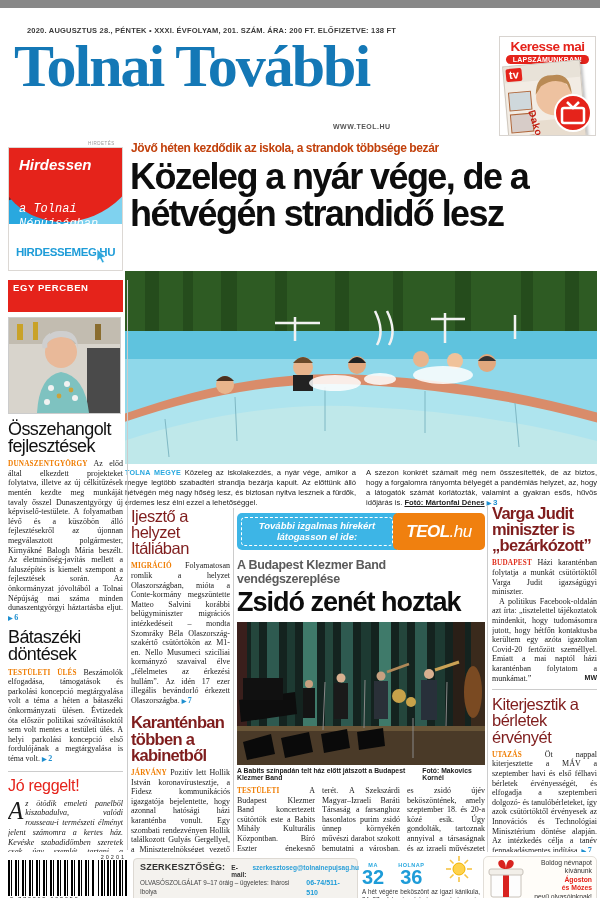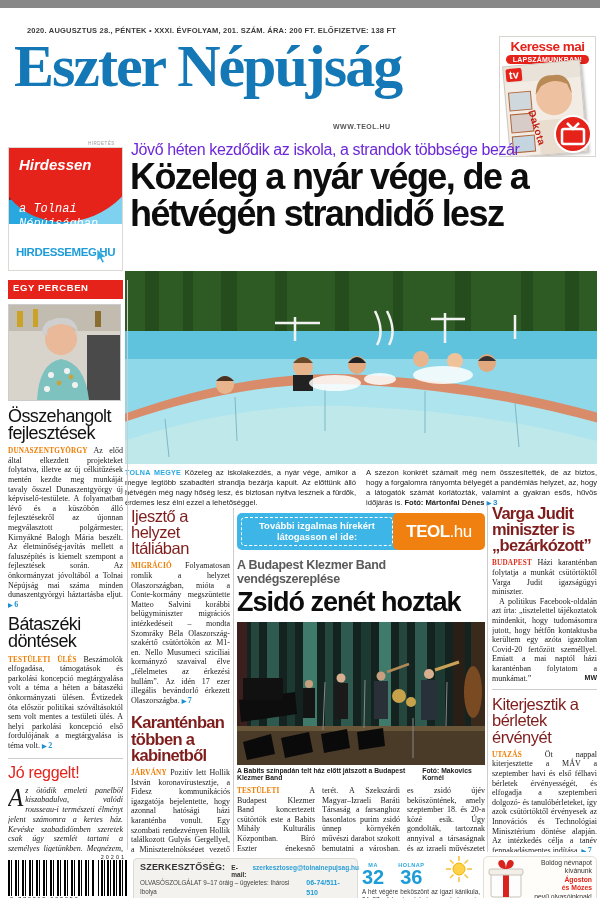--- a/index.html
+++ b/index.html
@@ -10,21 +10,21 @@
     font-family:"Liberation Sans", sans-serif; color:#1a1a1a;
   }
   .abs { position:absolute; }
 
   
   #dateline { left:27px; top:18px; width:470px; font-size:7.5px; font-weight:bold; color:#3a3a3a; letter-spacing:.2px; }
   #masthead { left:14px; top:28px; width:485px; font-family:"Liberation Serif", serif; font-weight:bold;
               font-size:60px; line-height:1; color:#1478b6; letter-spacing:-2px; white-space:nowrap; }
   #website  { left:333px; top:115px; font-size:7px; font-weight:bold; color:#555; letter-spacing:.5px; }
 
-  #promo { left:499px; top:28px; width:97px; height:121px; background:#fff; border:1px solid #d8d4d0; overflow:hidden; }
+  #promo { left:499px; top:28px; width:97px; height:100px; background:#fff; border:1px solid #d8d4d0; overflow:hidden; }
   .promo-l1 { color:#e5231b; font-weight:bold; font-size:13.5px; letter-spacing:-.5px; text-align:center; margin-top:2px; }
   .promo-l2 { background:#e5231b; color:#fff; font-weight:bold; font-size:7px; text-align:center;
               border-radius:5px; margin:1px 6px 2px; padding:1px 0; letter-spacing:.2px; }
   .mag { position:absolute; left:6px; top:26px; width:78px; height:92px; background:#f2ece4; border:1px solid #cfc8bf;
          transform:rotate(-5deg); overflow:hidden; box-shadow:2px 2px 3px rgba(0,0,0,.25); }
   .mag-tv { position:absolute; left:2px; top:2px; background:#e5231b; color:#fff; font-weight:bold; font-size:11px;
             padding:0 3px 1px; border-radius:2px; }
   .mag-title { position:absolute; left:30px; top:44px; color:#c42015; font-weight:bold; font-size:10px; transform:rotate(78deg); transform-origin:left top; letter-spacing:.5px; }
   .tv-circle { position:absolute; right:3px; bottom:3px; width:38px; height:38px; border-radius:50%; background:#e5231b; border:2px solid #fff; }
 
@@ -35,35 +35,35 @@
              border-radius:0 0 55% 45% / 0 0 90% 70%; z-index:2; }
   .ad-cyan1 { position:absolute; left:-20px; top:48px; width:90px; height:50px; background:#29a8df; border-radius:50%; z-index:1; }
   .ad-cyan2 { position:absolute; right:-26px; top:30px; width:80px; height:70px; background:#7fd2ef; border-radius:50%; z-index:1; }
   .ad-white { position:absolute; left:0; bottom:0; width:115px; height:46px; background:#fff; z-index:3; }
   .ad-title { position:relative; z-index:4; color:#fff; font-weight:bold; font-style:italic; font-size:15px; padding:8px 0 0 10px; }
   .ad-sub   { position:relative; z-index:4; color:#fff; font-style:italic; font-size:12px; line-height:1.25; padding:3px 14px 0 10px;font-family:Liberation Mono, monospace; }
   .ad-url { position:absolute; z-index:5; left:0; right:0; bottom:12px; text-align:center; color:#1e9cd8; font-weight:bold; font-size:11.5px; letter-spacing:-.4px; }
   .cursor-ic { position:absolute; z-index:6; right:14px; bottom:3px; }
 
   
-  #kicker { left:131px; top:133px; width:466px; font-size:16px; font-weight:normal; color:#6d28d9; letter-spacing:-.4px; }
+  #kicker { left:131px; top:133px; width:466px; font-size:12px; font-weight:bold; color:#c2410c; letter-spacing:-.4px; }
   #headline { left:130px; top:151px; width:470px; font-size:36px; font-weight:800; color:#0d0d0d;
               letter-spacing:-1.6px; line-height:1.02; }
   #main-photo { left:125px; top:263px; width:472px; height:193px; overflow:hidden; }
   #lead-caption { left:125px; top:460px; width:472px; display:flex; gap:10px; font-size:7.6px; line-height:1.3; color:#222; }
   .cap-col { width:231px; text-align:justify; }
   .lbl { font-weight:bold; font-size:7.2px; letter-spacing:.2px; }
   .lbl-cyan { color:#29a8df; } .lbl-or { color:#ef7c00; } .lbl-red { color:#e0301e; }
-  .credit { font-weight:bold; }
+  .credit { font-weight:bold;text-decoration:underline; }
   .pref { color:#1e8fd0; font-weight:bold; font-size:8px; white-space:nowrap; }
   .pref::before { content:"▶ "; font-size:6px; }
 
   
   #rail { left:8px; top:272px; width:115px; height:572px; overflow:hidden; }
-  .rail-label { background:#e5231b; color:#fff; font-weight:bold; font-size:9.5px; letter-spacing:.6px; padding:2px 0 6px 5px; }
+  .rail-label { background:#e5231b; color:#fff; font-weight:bold; font-size:9.5px; letter-spacing:.6px; padding:2px 0 19px 5px; }
   #rail-photo { margin-top:5px; width:113px; height:97px; border:1px solid #ccc; }
   .rail-h { font-size:18px; line-height:.95; letter-spacing:-.6px; color:#111; margin:7px 0 4px; }
   .body-txt { font-family:"Liberation Serif", serif; font-size:8px; line-height:1.2; text-align:justify; color:#1a1a1a; }
   .rail-hr { border:0; border-top:1px solid #ccc; margin:7px 0 5px; }
   .good-morning { color:#e5231b; font-size:16px; letter-spacing:-.3px; margin:2px 0 4px; }
   .gm-txt { font-family:"Liberation Serif", serif; font-style:italic; font-size:8px; line-height:1.22; text-align:justify; }
   .dropcap { float:left; font-size:25px; line-height:.85; padding:1px 2px 0 0; font-style:italic; font-family:"Liberation Serif", serif; }
   .sig { float:right; font-weight:bold; font-size:7px; font-family:"Liberation Sans", sans-serif; font-style:normal; }
 
   
@@ -79,21 +79,21 @@
   .vrule { width:1px; background:#ccc; }
   #vr1 { left:127px; top:272px; height:570px; }
   #vr2 { left:233px; top:500px; height:344px; }
   #vr3 { left:487px; top:497px; height:347px; }
 
   #col-italy { left:131px; top:500px; width:99px; height:344px; overflow:hidden; }
   .mid-h { font-size:16.5px; line-height:.98; letter-spacing:-.5px; color:#7f1d1d; margin-bottom:5px; }
   .mid-h.bold { font-weight:bold; letter-spacing:-.7px; }
 
   #center { left:237px; top:505px; width:248px; height:340px; overflow:hidden; }
-  #teol-banner { display:flex; height:37px; }
+  #teol-banner { display:flex; height:37px;font-style:italic; }
   .teol-left { flex:1; background:#3db5e6; border-radius:5px 0 0 5px; display:flex; align-items:center; justify-content:center; }
   .teol-left-inner { border:1.5px dashed #fff; border-radius:4px; width:calc(100% - 8px); height:29px;
       display:flex; flex-direction:column; align-items:center; justify-content:center; color:#fff; font-weight:bold; font-size:9.5px; line-height:1.15; }
   .teol-right { width:92px; background:#f0800f; border-radius:5px; margin-left:-4px; display:flex; align-items:center; justify-content:center;
       color:#fff; font-size:17px; letter-spacing:-.5px; }
   .teol-right b { font-weight:800; }
   #center-kicker { margin-top:8px; font-size:12.5px; font-weight:bold; color:#5a5a5a; letter-spacing:-.3px; }
   #center-headline { font-size:27px; font-weight:800; letter-spacing:-1px; color:#0d0d0d; margin-top:1px; }
   #band-photo { margin-top:4px; width:248px; height:143px; }
   #band-caption { display:flex; justify-content:space-between; font-size:6.8px; font-weight:bold; color:#222; margin-top:2px; }
@@ -125,21 +125,21 @@
              display:flex; align-items:center; padding:2px 4px; gap:3px; }
   .nd-txt { flex:1; text-align:right; font-size:6.8px; line-height:1.25; color:#333; }
   .nd-red { color:#e5231b; font-weight:bold; }
 </style>
 </head>
 <body>
 
 <div id="page">
 
   <div id="dateline" class="abs">2020. AUGUSZTUS 28., PÉNTEK  •  XXXI. ÉVFOLYAM, 201. SZÁM. ÁRA: 200 FT. ELŐFIZETVE: 138 FT</div>
-  <div id="masthead" class="abs">Eszter Népújság</div>
+  <div id="masthead" class="abs">Tolnai További</div>
   <div id="website" class="abs">WWW.TEOL.HU</div>
 
   <div id="promo" class="abs">
     <div class="promo-l1">Keresse mai</div>
     <div class="promo-l2">LAPSZÁMUNKBAN!</div>
     <div class="mag">
       <span class="mag-tv">tv</span>
       <svg width="78" height="92">
         <rect x="0" y="0" width="78" height="16" fill="#e8e2d8"></rect>
         <circle cx="48" cy="34" r="18" fill="#eec2a0"></circle>

